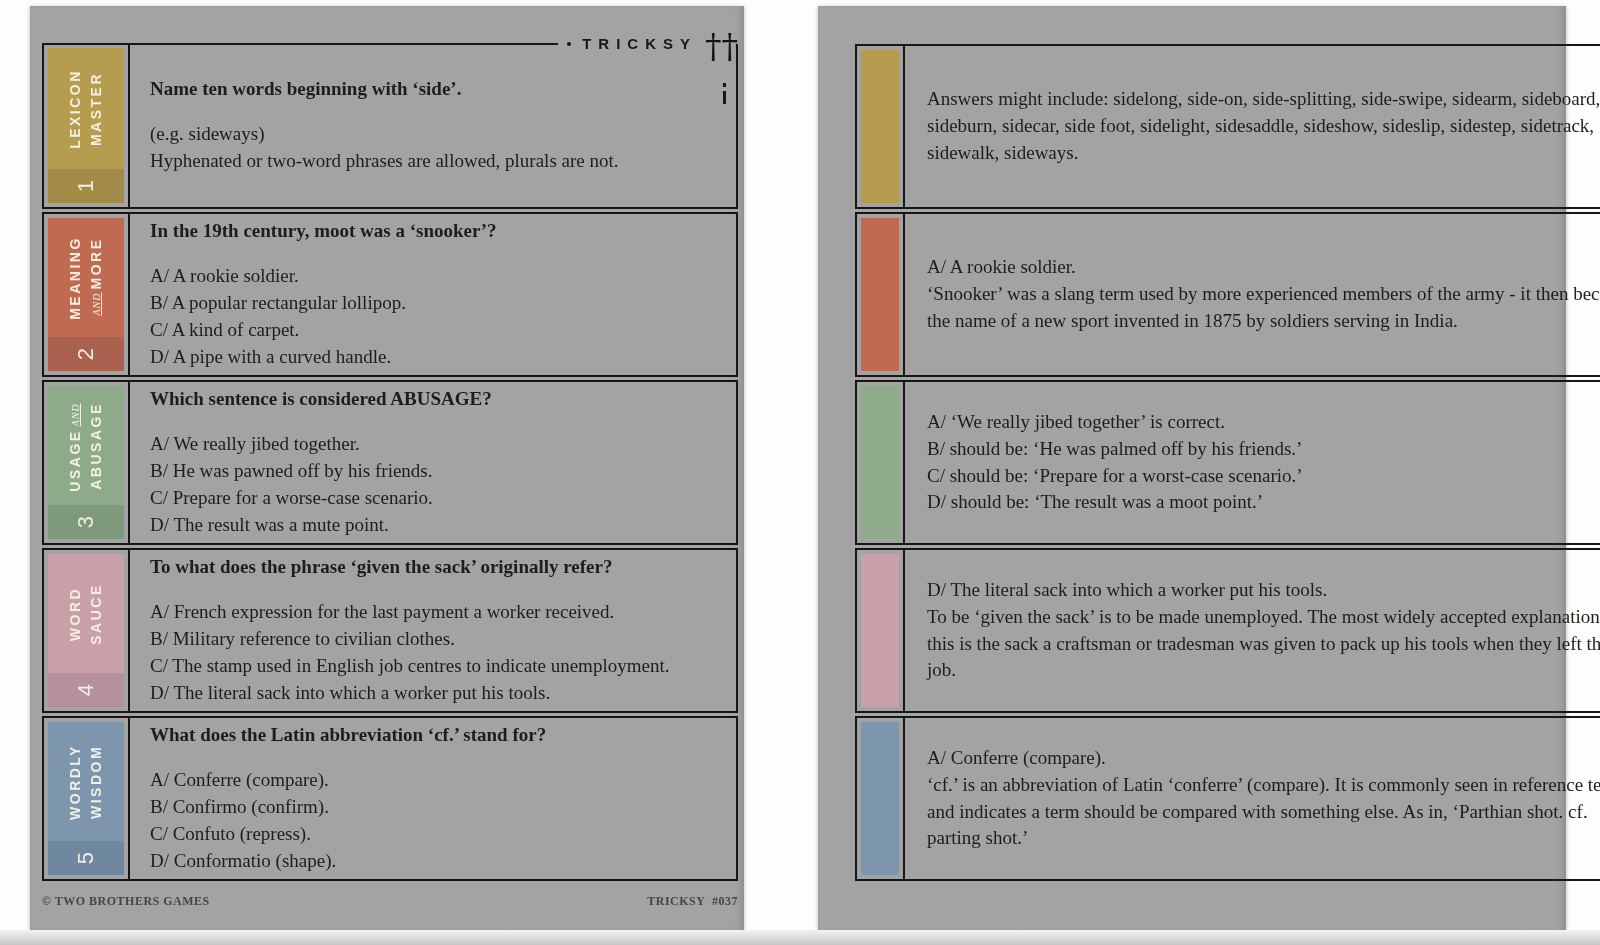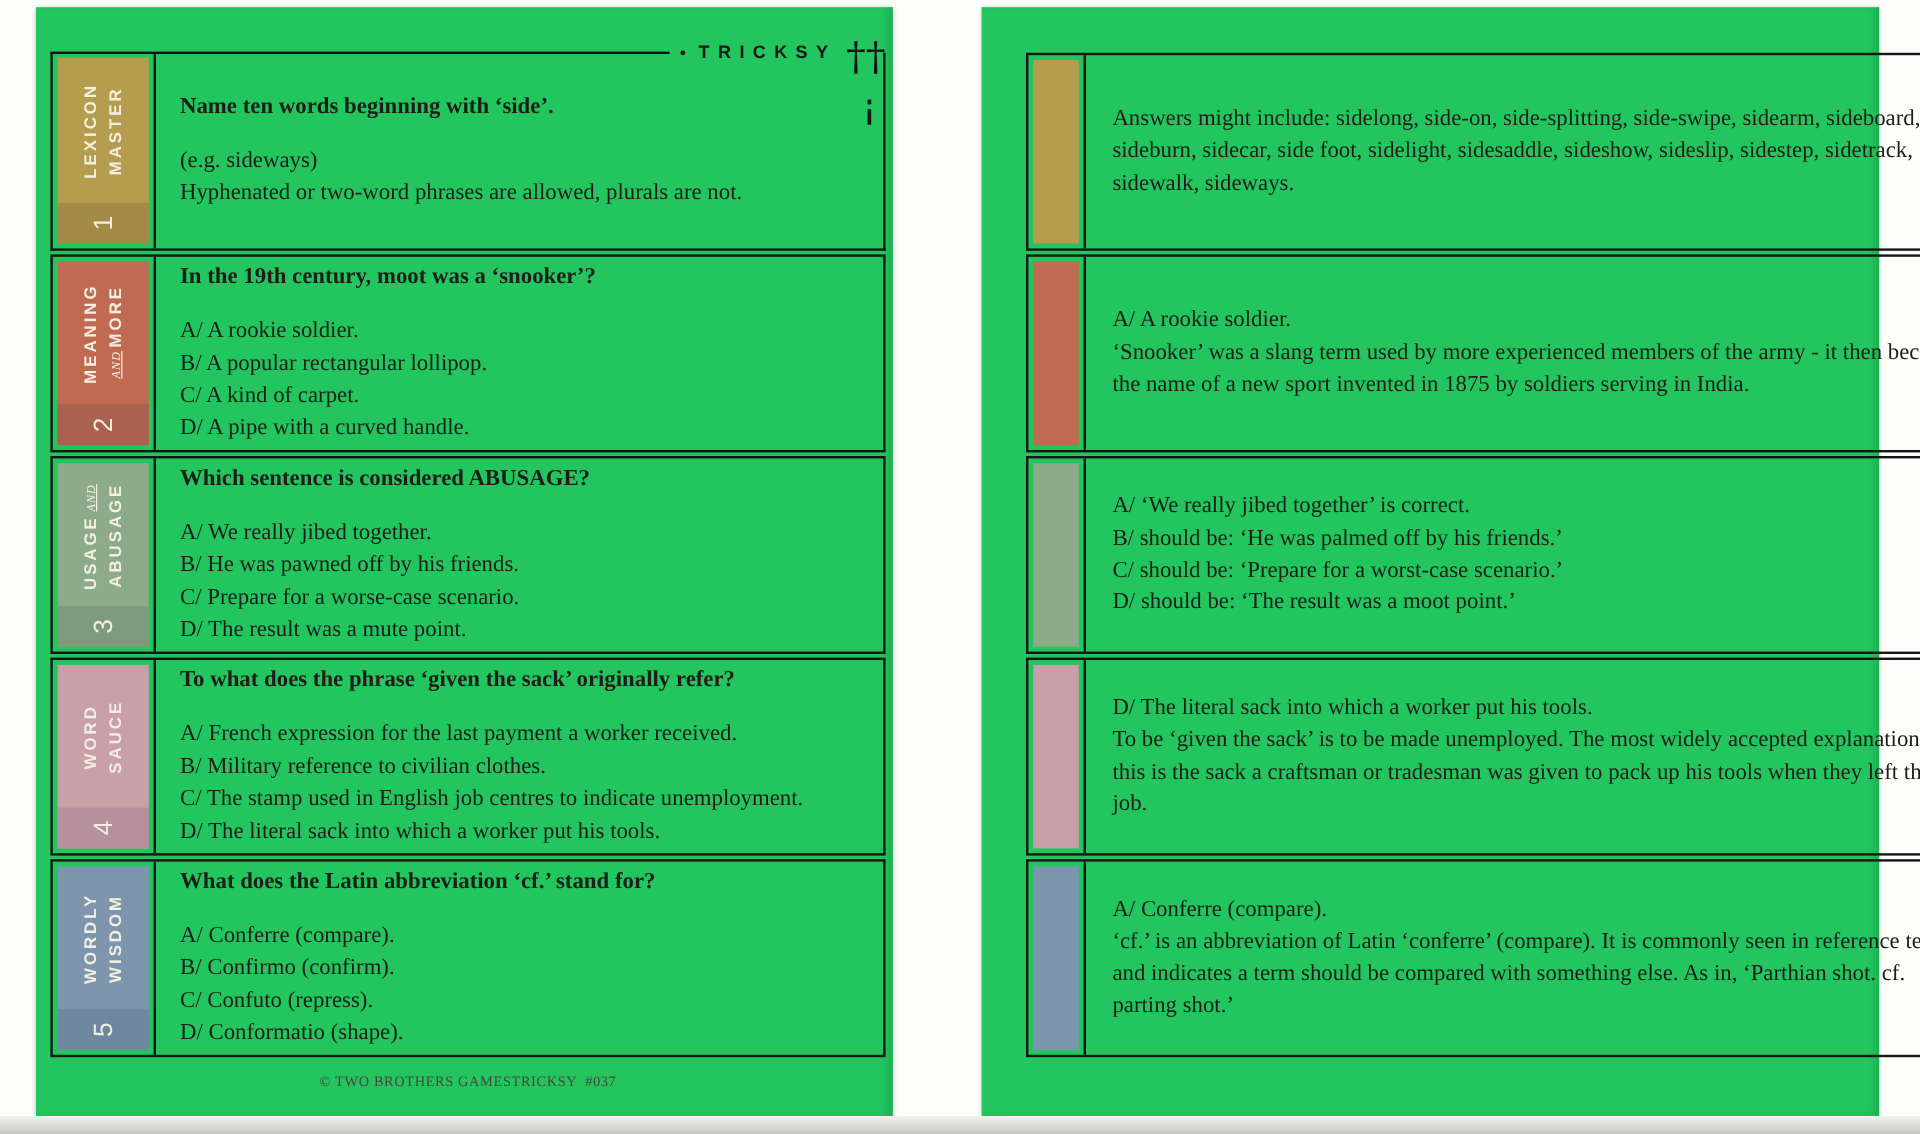--- a/index.html
+++ b/index.html
@@ -7,21 +7,21 @@
     width:1600px;height:945px;position:relative;overflow:hidden;
     background:#fdfdfc;
     font-family:"Liberation Serif",serif;
     color:#1e1d19;
   }
   .bottom-fade{
     position:absolute;left:0;right:0;bottom:0;height:15px;
     background:linear-gradient(#f2f2f1,#c6c6c5);
   }
   .card{
-    position:absolute;top:6px;height:924px;background:#22c55e;
+    position:absolute;top:6px;height:924px;background:#a3a3a3;
     box-shadow:0 1px 4px rgba(0,0,0,.28), inset -7px 0 9px -5px rgba(0,0,0,.16);
   }
   .card-left{left:30px;width:714px;}
   .card-right{left:818px;width:748px;}
 
   
   .header{
     position:absolute;left:12px;top:37px;width:696px;height:2px;
     display:flex;align-items:center;z-index:3;
   }
@@ -87,22 +87,22 @@
   .atab{flex:1;}
   .acell{
     flex:1;display:flex;align-items:center;
     padding:8px 28px 8px 22px;box-sizing:border-box;
   }
   .a-body{font-size:19px;line-height:1.42;white-space:pre-line;}
 
   
   .footer{
     position:absolute;left:12px;top:888px;width:696px;
-    display:flex;justify-content:center;
-    font-size:12px;letter-spacing:.5px;color:#49453d;white-space:pre;
+    display:flex;justify-content:space-between;
+    font-size:12px;letter-spacing:.5px;color:#49453d;white-space:pre;font-weight:bold;
   }
 </style>
 </head>
 <body>
 
 <div class="card card-left">
 
   <div class="header">
     <div class="rule"></div>
     <div class="rule-dot"></div>

